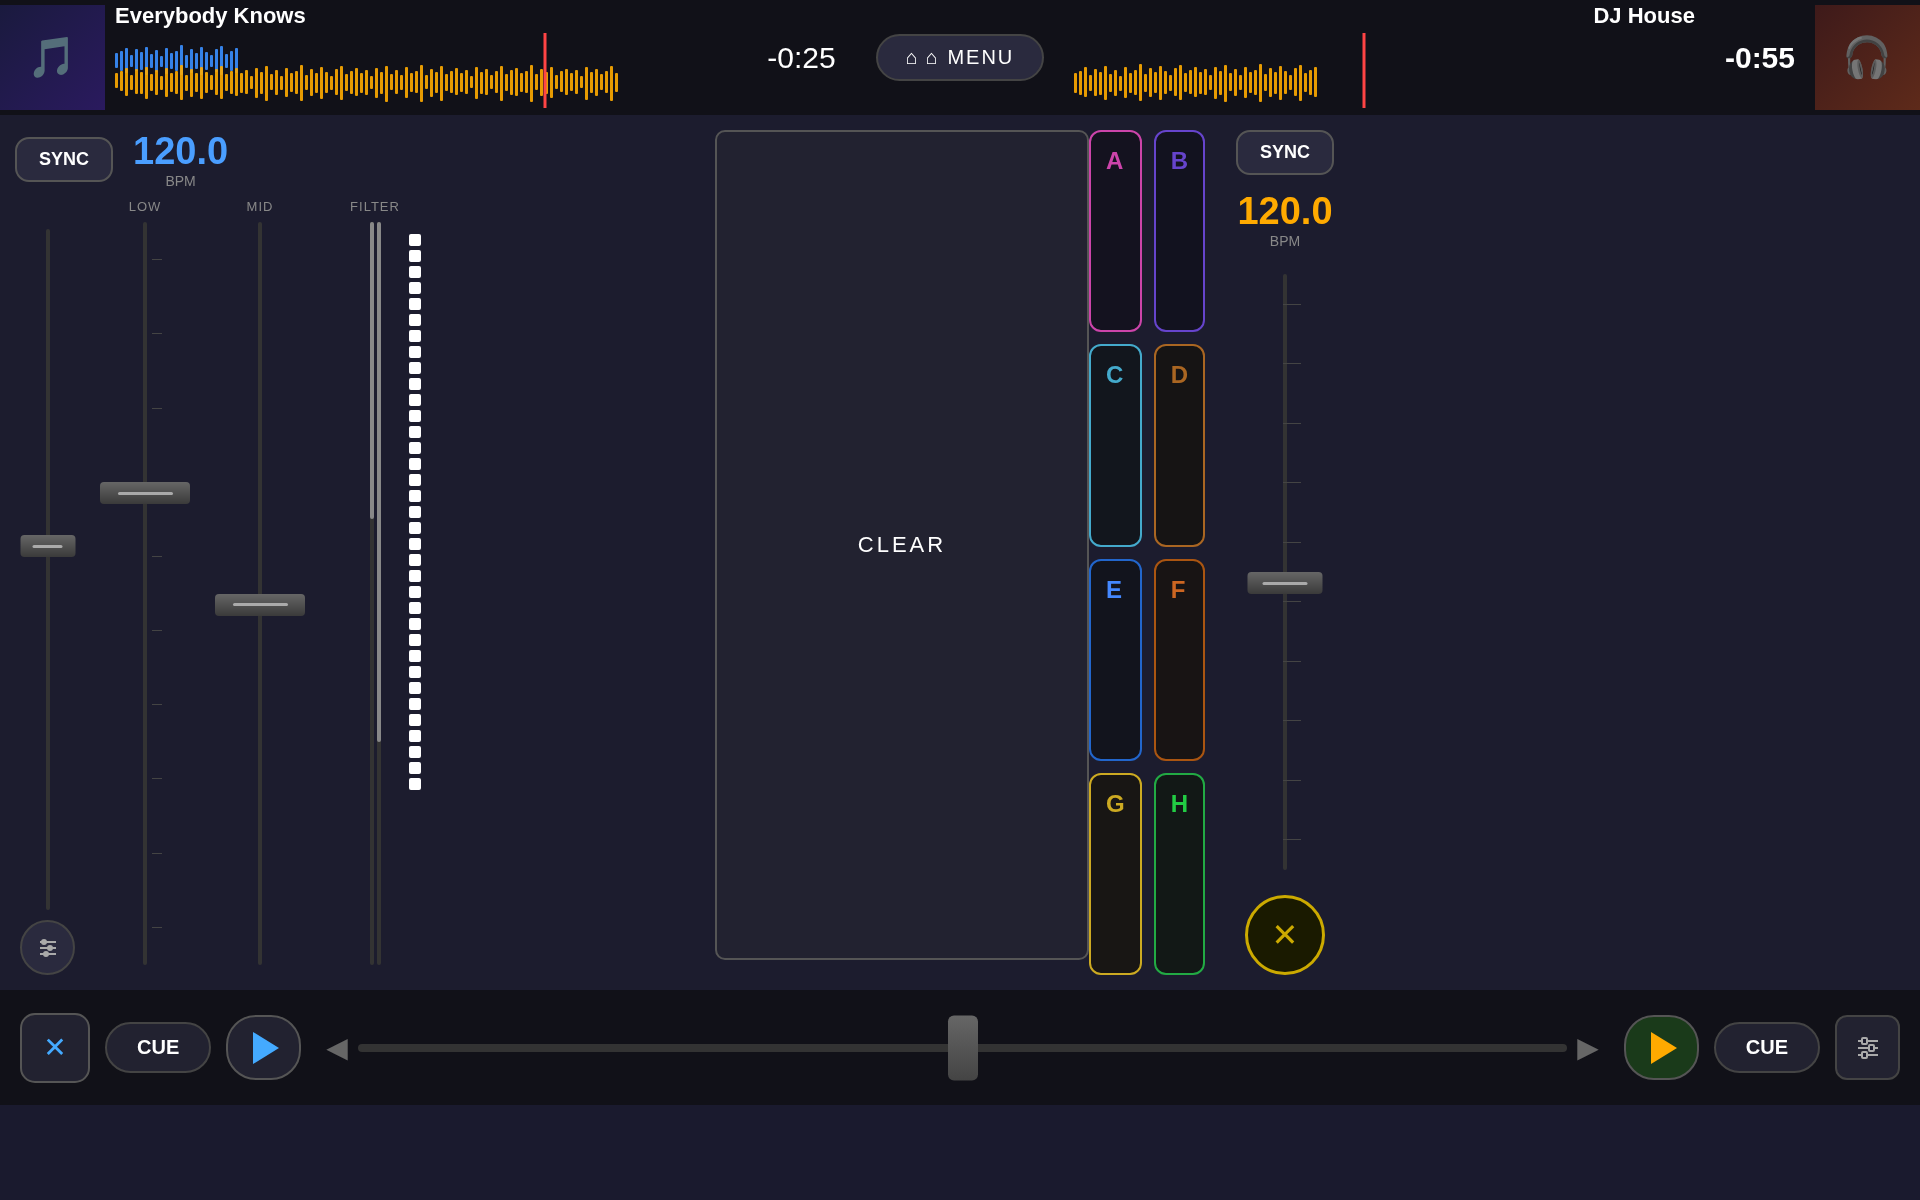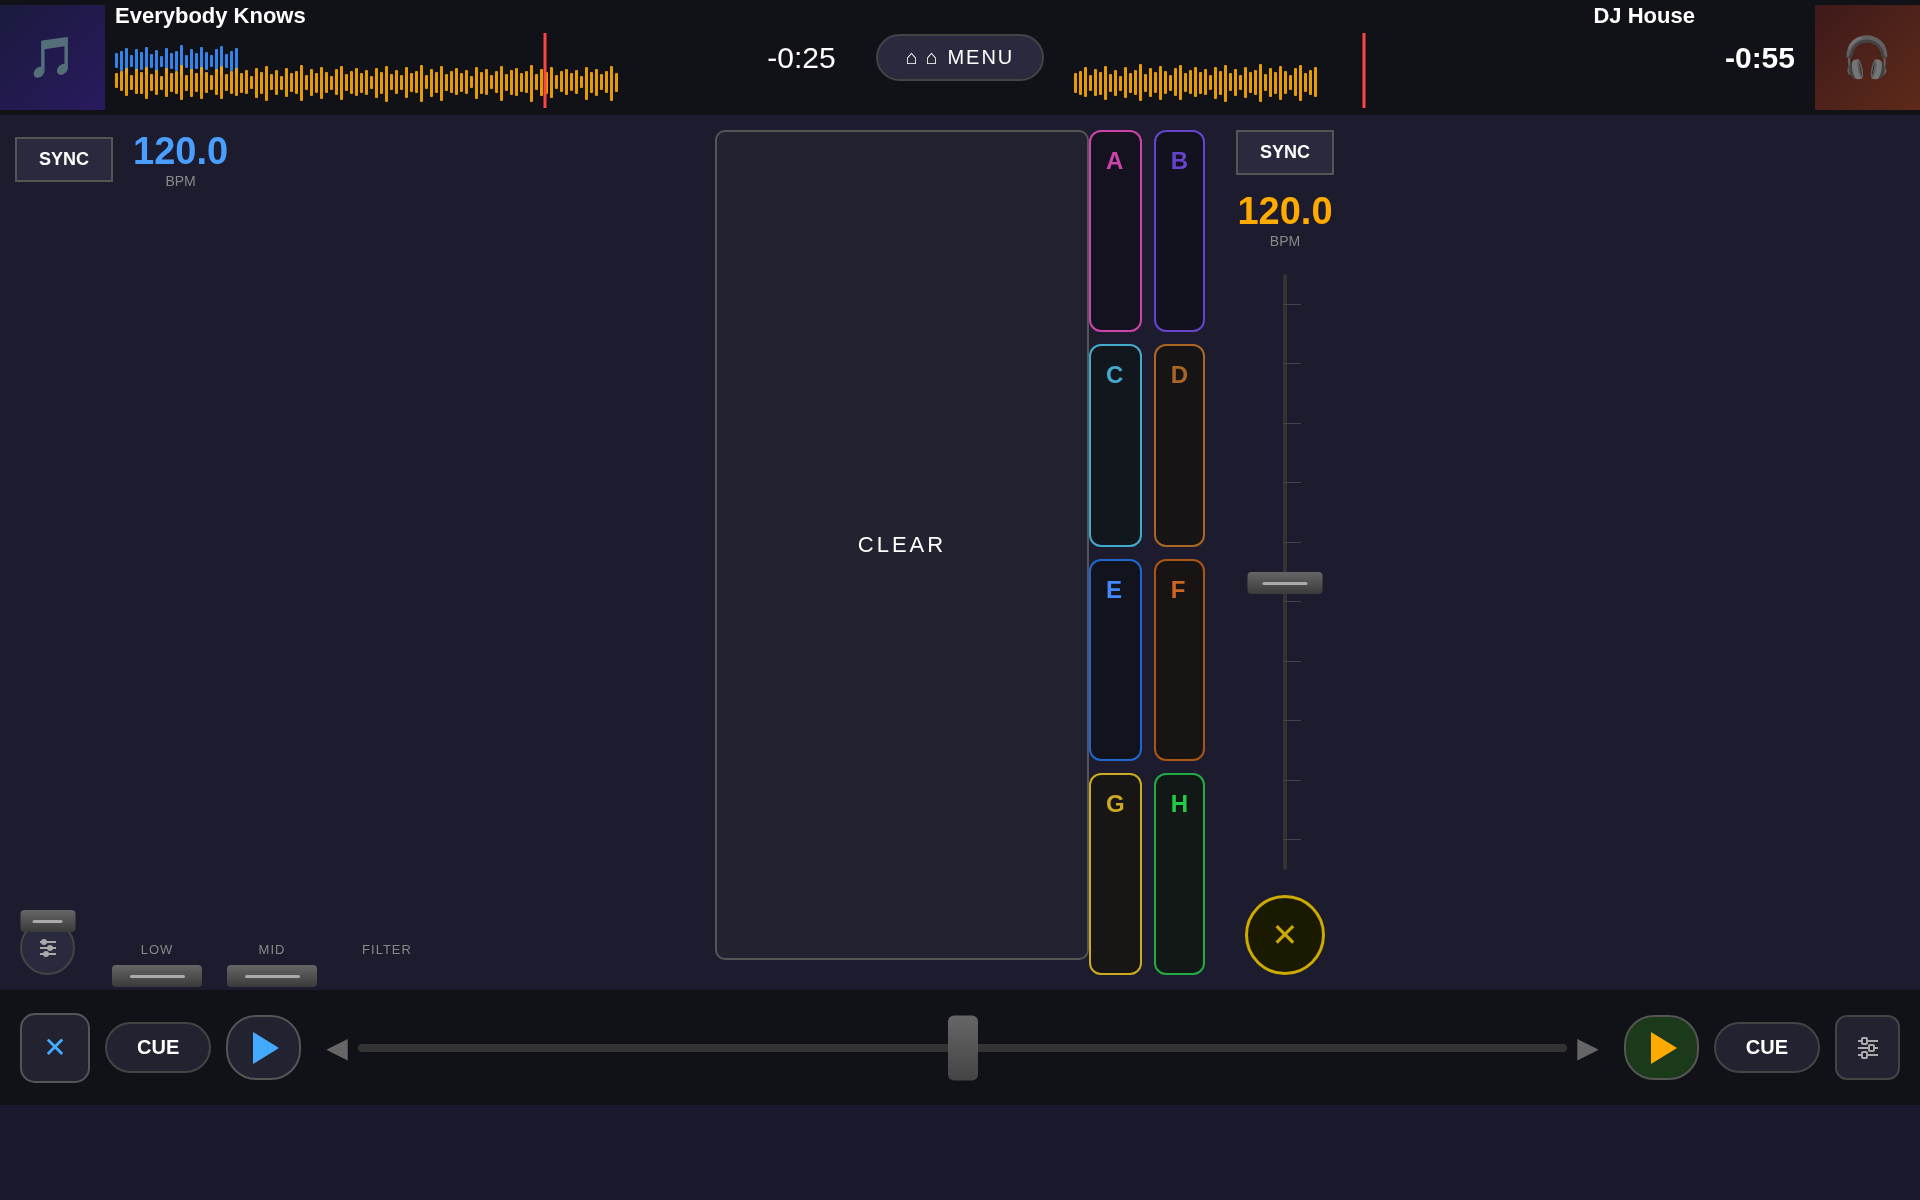--- a/index.html
+++ b/index.html
@@ -84,21 +84,21 @@
     }
     .sync-bpm-row {
       display: flex;
       align-items: center;
       gap: 20px;
       margin-bottom: 10px;
     }
     .sync-btn {
       background: #2a2a3e;
       border: 2px solid #555;
-      border-radius: 0;
+      border-radius: 14px;
       padding: 10px 22px;
       color: #fff;
       font-size: 18px;
       font-weight: bold;
       cursor: pointer;
     }
     .bpm-display {
       display: flex;
       flex-direction: column;
       align-items: center;
@@ -618,21 +618,21 @@
     <div class="left-panel" style="width:700px;">
 
       <div class="sync-bpm-row">
         <button class="sync-btn">SYNC</button>
         <div class="bpm-display">
           <span class="bpm-value">120.0</span>
           <span class="bpm-label">BPM</span>
         </div>
       </div>
 
-      <div style="display:flex;flex:1;gap:22px;align-items:flex-end;">
+      <div style="display:flex;flex:1;gap:10px;">
 
         <div style="display:flex;flex-direction:column;align-items:center;width:65px;padding-top:30px;">
           <div style="flex:1;width:4px;background:#333;border-radius:2px;position:relative;margin-bottom:10px;">
             <div style="width:55px;height:22px;background:linear-gradient(180deg,#666,#3a3a3a);border-radius:4px;position:absolute;top:45%;left:50%;transform:translateX(-50%);cursor:pointer;display:flex;align-items:center;justify-content:center;">
               <div style="width:30px;height:3px;background:#aaa;border-radius:2px;"></div>
             </div>
           </div>
           <div class="mixer-icon-btn">
             <svg width="24" height="24" viewBox="0 0 24 24" fill="none" stroke="#aaa" stroke-width="2">
               <line x1="4" y1="6" x2="20" y2="6"></line>

